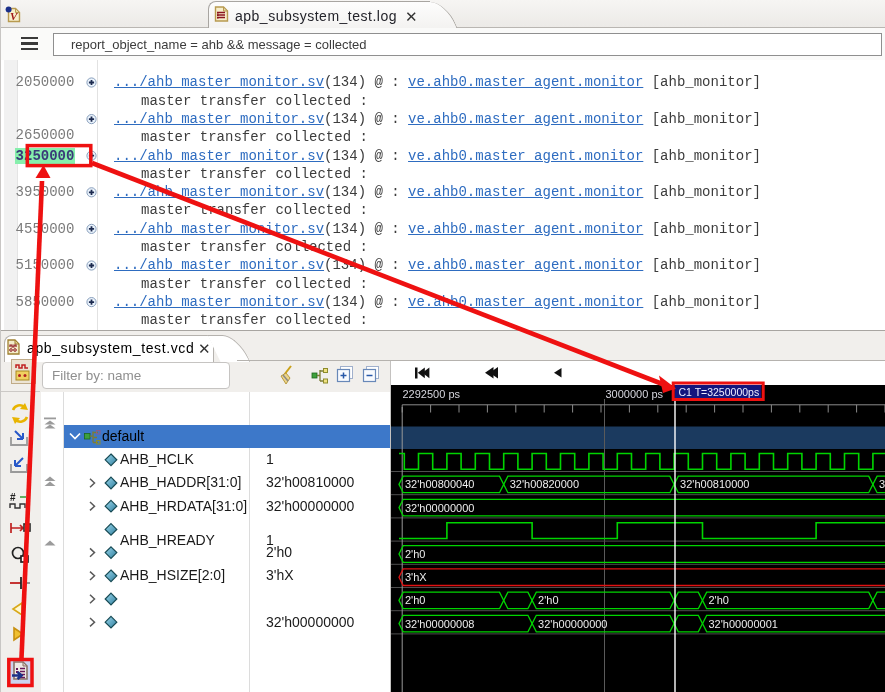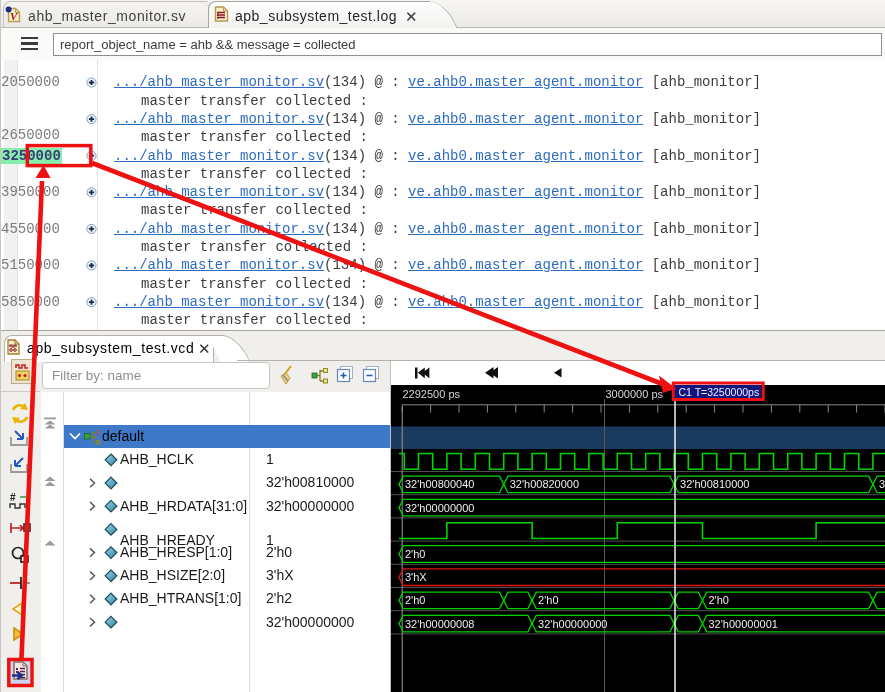--- a/index.html
+++ b/index.html
@@ -10,38 +10,38 @@
 #tab1 .tt{position:absolute;left:24px;top:6px;font-size:14px;color:#41403e;letter-spacing:0.6px}
 #tab1:after{content:"";position:absolute;right:-8px;top:0;width:24px;height:26px;border-right:1px solid #c5c2be;border-top-right-radius:14px;transform:skewX(18deg)}
 #tab2{position:absolute;left:207px;top:1px;width:222px;height:28px;background:linear-gradient(#fdfdfd,#f3f2f0);border-top:1px solid #a8a5a1;border-left:1px solid #a8a5a1;border-top-left-radius:8px}
 #tab2 .tt{position:absolute;left:26px;top:6px;font-size:14px;color:#24242b;letter-spacing:0.5px}
 #tab2 .x{position:absolute;left:196px;top:6px;font-size:15px;color:#333}
 #tab2:after{content:"";position:absolute;right:-22px;top:0;width:34px;height:27px;background:linear-gradient(#fdfdfd,#f3f2f0);border-right:1px solid #a8a5a1;border-top-right-radius:16px 22px;transform:skewX(24deg)}
 
 #tbar{position:absolute;left:0;top:28px;width:885px;height:32px;background:#fafaf9}
 #burger{position:absolute;left:20px;top:37px;width:17px;height:13px;border-top:2.4px solid #3a3a3a;border-bottom:2.4px solid #3a3a3a}
 #burger:after{content:"";position:absolute;left:0;top:3.2px;width:17px;height:2.4px;background:#3a3a3a}
-#sbox{position:absolute;left:52px;top:33px;width:829px;height:23px;background:#fff;border:1px solid #8f8f8f;font-size:13px;color:#3c3c3c;line-height:21px;padding-left:6px}
+#sbox{position:absolute;left:52px;top:33px;width:829px;height:23px;background:#fff;border:1px solid #8f8f8f;font-size:13px;color:#3c3c3c;line-height:21px;padding-left:17px}
 
 #log{position:absolute;left:0;top:60px;width:885px;height:270px;background:#fff;font-family:"Liberation Mono",monospace;font-size:14px;color:#3c3c3c}
 #gut{position:absolute;left:3px;top:0;width:14px;height:270px;background:#f1f1f1;border-right:1px solid #e4e4e4}
 #gln{position:absolute;left:95.5px;top:0;width:1px;height:270px;background:#e2e2e2}
-.num{position:absolute;left:0;width:88px;text-align:left;color:#7b7b7b;line-height:18px;white-space:pre}
+.num{position:absolute;left:0;width:88px;text-align:center;color:#7b7b7b;line-height:18px;white-space:pre}
 .num .sel{background:#86efac;color:#3a3a78;font-weight:bold;padding:0 1px}
 .ln{position:absolute;line-height:18px;white-space:pre}
 .ln a{color:#2e6cc0;text-decoration:underline}
 
 #bpan{position:absolute;left:0;top:330px;width:885px;height:362px;background:#f1efec;border-top:1px solid #a8a5a1}
 #btab{position:absolute;left:3px;top:335px;width:210px;height:27px;background:#fff;border:1px solid #b5b2ae;border-bottom:none;border-top-left-radius:8px}
 #btab .tt{position:absolute;left:22px;top:4px;font-size:14px;color:#000000;letter-spacing:0.6px}
 #btab .x{position:absolute;left:193px;top:4px;font-size:15px;color:#333}
 #btabsw{position:absolute;left:213px;top:335px;width:30px;height:27px;background:#fff;border-top:1px solid #b5b2ae;border-right:1px solid #b5b2ae;border-top-right-radius:15px 24px;transform:skewX(26deg)}
 #bline{position:absolute;left:236px;top:360px;width:649px;height:1px;background:#b5b2ae}
 
-#finput{position:absolute;left:41px;top:362px;width:228px;height:27px;background:#fff;border:1px solid #c6c4c2;border-radius:4px;font-size:13.5px;color:#8f8f8f;line-height:25px;padding-left:9px}
+#finput{position:absolute;left:41px;top:362px;width:188px;height:27px;background:#fff;border:1px solid #c6c4c2;border-radius:4px;font-size:13.5px;color:#8f8f8f;line-height:25px;padding-left:9px}
 
 #treebg{position:absolute;left:40px;top:392px;width:350px;height:300px;background:#fff}
 #wtools{position:absolute;left:390px;top:361px;width:495px;height:24px;background:#fff}
 #vl1{position:absolute;left:62px;top:392px;width:1px;height:300px;background:#dcdcdc}
 #vl2{position:absolute;left:248px;top:392px;width:1px;height:300px;background:#dcdcdc}
 #vl3{position:absolute;left:389px;top:361px;width:1px;height:331px;background:#c4c2c0}
 #sbsep{position:absolute;left:0;top:391px;width:39px;height:1px;background:#ccc9c6}
 #hdr{position:absolute;left:0;top:398px;width:390px;height:20px;font-size:13px;font-weight:bold;color:#7f7f7f}
 #selrow{position:absolute;left:63px;top:425px;width:326px;height:23.2px;background:#3d78c9}
 #defl{position:absolute;left:101px;top:425px;height:23.2px;line-height:23px;font-size:14px;color:#000000}
@@ -50,23 +50,20 @@
 .tv{position:absolute;left:265px;white-space:pre}
 
 #wave{position:absolute;left:390px;top:385px}
 .wt{font-family:"Liberation Sans",sans-serif;font-size:11px;fill:#d6d6de}
 .wc{font-family:"Liberation Sans",sans-serif;font-size:10.5px;fill:#eef;}
 .wl{font-family:"Liberation Sans",sans-serif;font-size:11px;fill:#ededed}
 svg{display:block}
 </style></head><body>
 <div id="app">
 <div id="ttabs"></div>
-<div id="tab1">
-      <span class="tt">ahb_master_monitor.sv</span>
-    </div>
 <div id="tab2">
       <span class="tt">apb_subsystem_test.log</span>
       <span class="x">✕</span>
     </div>
 <svg class="abs" style="left:4px;top:6px" width="17" height="17" viewBox="0 0 17 17">
  <path d="M3.5,2.5h7l4,4v9h-11z" fill="#f7eecb" stroke="#b89a50" stroke-width="1.4"></path>
  <path d="M10.5,2.5v4h4z" fill="#e7d9a8" stroke="#b89a50" stroke-width="1"></path>
  <text x="5" y="13.5" font-size="11" font-weight="bold" font-style="italic" fill="#a01818" font-family="Liberation Serif,serif">V</text>
  <circle cx="3.6" cy="3.6" r="3" fill="#1a2f8a"></circle>
 </svg>
@@ -161,41 +158,37 @@
     <div id="vl2"></div>
     <div id="vl3"></div>
     <div id="sbsep"></div>
 <div id="selrow"></div>
 <div id="defl">default</div>
 <div class="trow" style="top:448.2px">
       <span class="tn">AHB_HCLK</span>
       <span class="tv">1</span>
     </div>
 <div class="trow" style="top:471.4px">
+      <span class="tn">AHB_HADDR[31:0]</span>
       <span class="tv">32'h00810000</span>
     </div>
 <div class="trow" style="top:494.6px">
       <span class="tn">AHB_HRDATA[31:0]</span>
       <span class="tv">32'h00000000</span>
     </div>
 <div class="trow" style="top:529px">
       <span class="tn">AHB_HREADY</span>
       <span class="tv">1</span>
     </div>
 <div class="trow" style="top:541px">
-      <span class="tn">AHB_HRESP[1:0]</span>
       <span class="tv">2'h0</span>
     </div>
 <div class="trow" style="top:564.2px">
       <span class="tn">AHB_HSIZE[2:0]</span>
       <span class="tv">3'hX</span>
-    </div>
-<div class="trow" style="top:587.4px">
-      <span class="tn">AHB_HTRANS[1:0]</span>
-      <span class="tv">2'h2</span>
     </div>
 <div class="trow" style="top:610.6px">
       <span class="tv">32'h00000000</span>
     </div>
 <svg class="abs" style="left:0;top:392px" width="390" height="300" viewBox="0 392 390 300">
 <defs>
         <linearGradient id="dg" x1="0" y1="0" x2="1" y2="1">
           <stop offset="0" stop-color="#9bd8ec"></stop>
           <stop offset="1" stop-color="#2e7d9e"></stop>
         </linearGradient>

